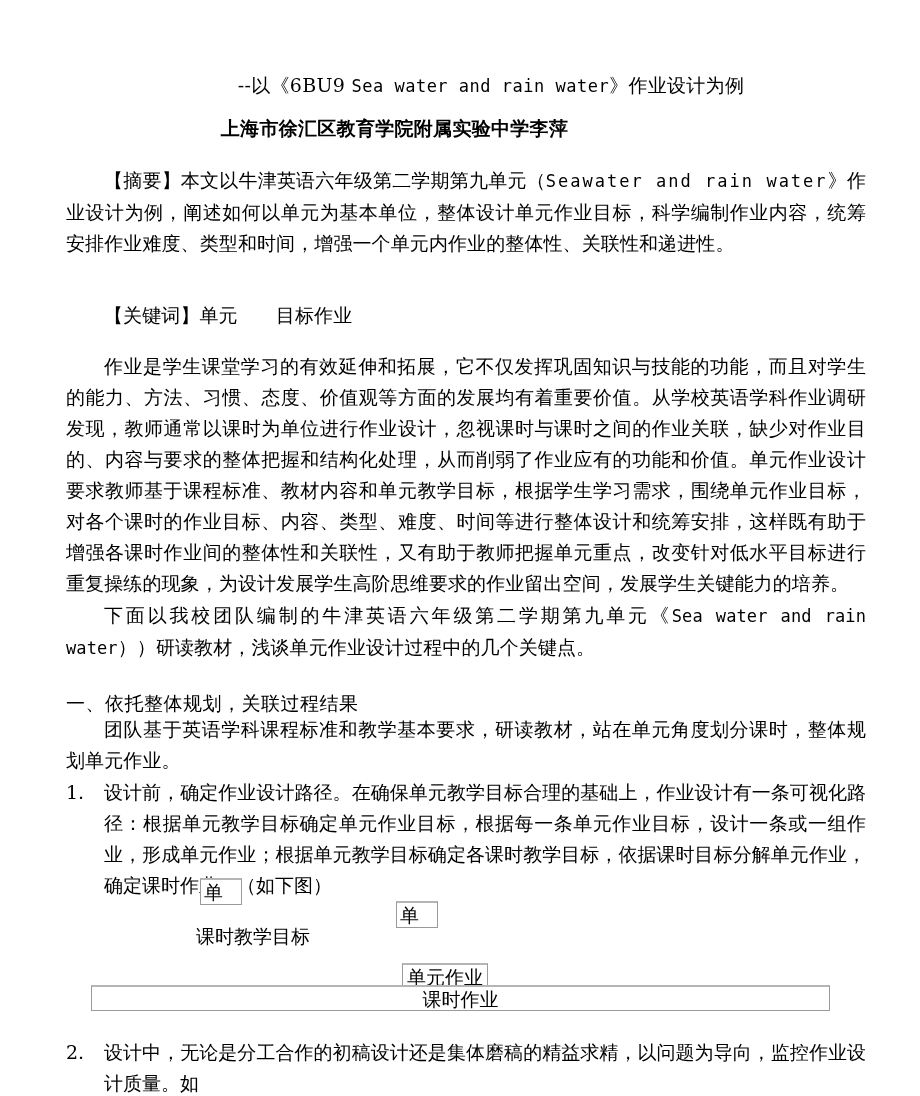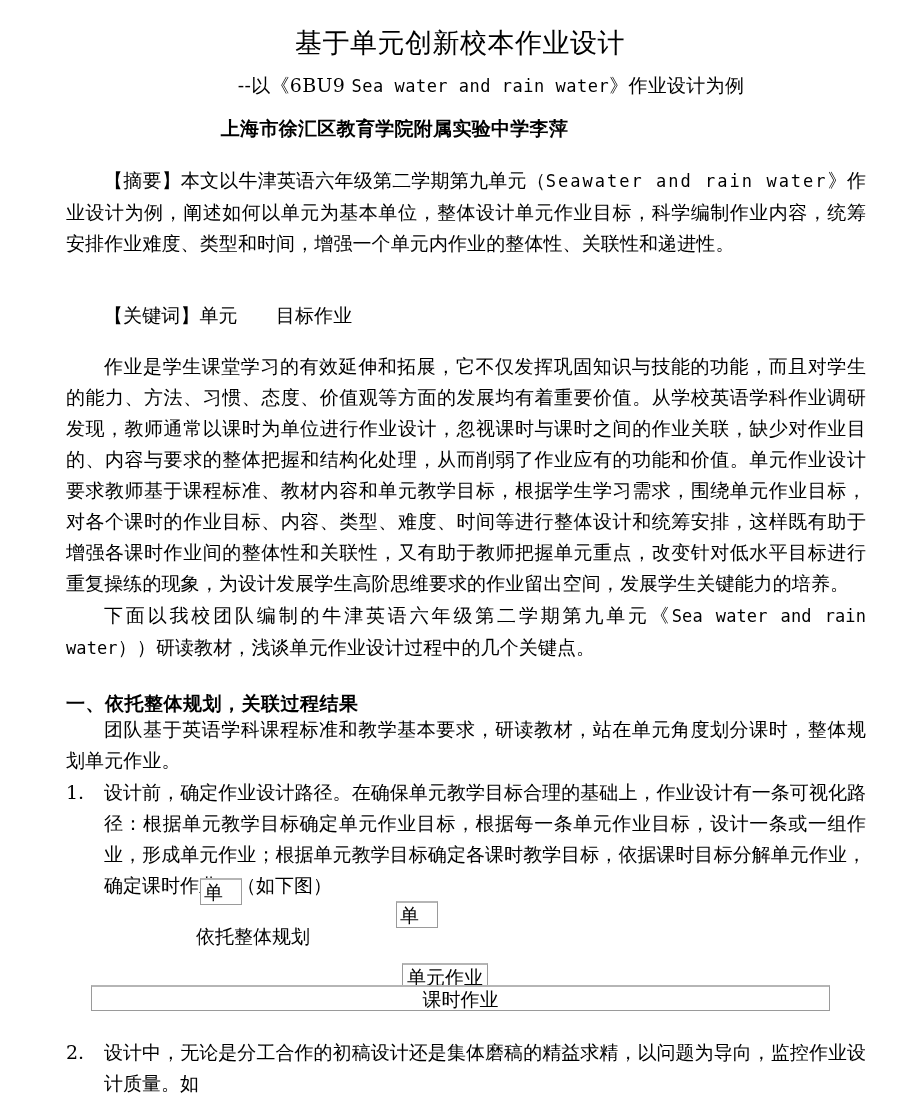--- a/index.html
+++ b/index.html
@@ -84,21 +84,21 @@
   .keywords { top: 300px; }
   .para-1   { top: 351px; font-family: Liberation Serif, serif; }
   .para-2   { top: 600px; }
   .section-heading {
     position: absolute;
     left: 66px;
     top: 688px;
     width: 800px;
     font-size: 19px;
     line-height: 31px;
-    font-weight: bold;
+    font-weight: normal;
     letter-spacing: 0.5px;
   }
   .para-3 { top: 714px; }
 
   
   .num-item {
     position: absolute;
     left: 66px;
     width: 800px;
     font-size: 19px;
@@ -168,21 +168,20 @@
     font-size: 19px;
     line-height: 25px;
     white-space: nowrap;
   }
 </style>
 </head>
 <body>
 
 <div class="page">
 
-  <h1 class="doc-title">基于单元创新校本作业设计</h1>
 
   <div class="doc-subtitle">
     <span>--以《6BU9 </span><span class="mono">Sea water and rain water</span><span>》作业设计为例</span>
   </div>
 
   <div class="doc-author">上海市徐汇区教育学院附属实验中学李萍</div>
 
   <div class="body-block keywords indent2">
     <span>【关键词】</span><span>单元　　目标作业</span>
   </div>
@@ -207,18 +206,18 @@
   </div>
 
   <div class="num-item item-2">
     <span class="marker">2.</span>
     <span>设计中，无论是分工合作的初稿设计还是集体磨稿的精益求精，以问题为导向，监控作业设计质量。如</span>
   </div>
 
   <div class="diagram">
     <div class="dbox dbox-unit-a">单</div>
     <div class="dbox dbox-unit-b">单</div>
-    <div class="dlabel">依托整体规划</div>
+    <div class="dlabel">课时教学目标</div>
     <div class="dbox dbox-unit-hw">单元作业</div>
     <div class="dbox dbox-period-hw">课时作业</div>
   </div>
 
 </div>
 
 </body></html>

